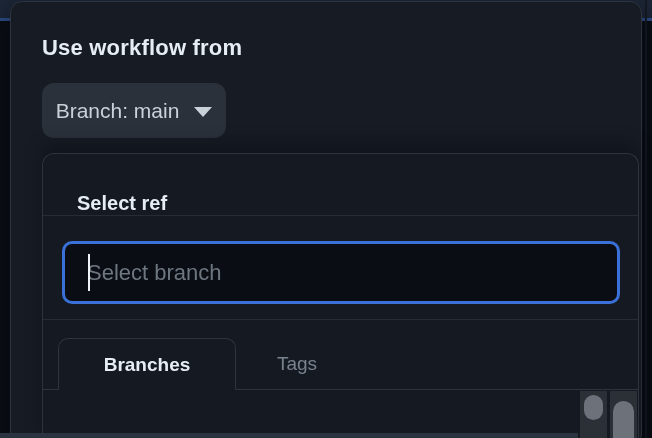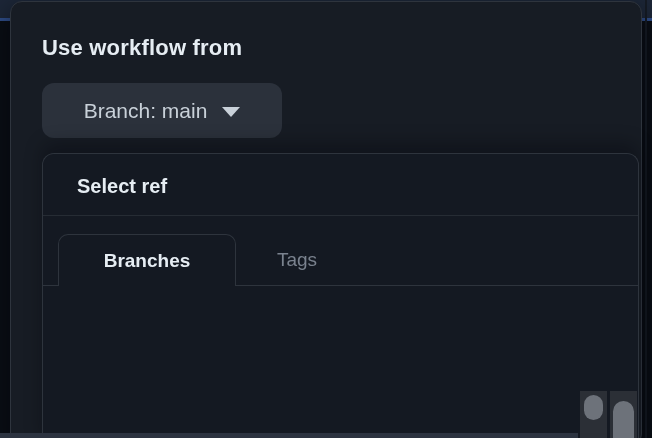--- a/index.html
+++ b/index.html
@@ -23,21 +23,21 @@
     border:1px solid var(--panel-border);
     border-radius:12px;
     box-shadow:0 8px 24px rgba(1,4,9,.55);
   }
   .popover-title {
     position:absolute; left:31px; top:33px;
     font-size:22px; font-weight:700; color:var(--text-primary);
     letter-spacing:.2px;
   }
   .branch-button {
-    position:absolute; left:31px; top:81px; width:240px; height:55px;
+    position:absolute; left:31px; top:81px; width:184px; height:55px;
     background:var(--button-bg); border-radius:12px;
     display:flex; align-items:center; justify-content:center; gap:15px;
     color:var(--button-text); font-size:21px; cursor:pointer;
   }
   .caret-down {
     width:0; height:0;
     border-left:9px solid transparent; border-right:9px solid transparent;
     border-top:10px solid var(--button-text);
     margin-top:3px;
   }
@@ -47,21 +47,21 @@
     position:absolute; left:31px; top:151px; width:597px; height:294px;
     background:var(--panel-bg);
     border:1px solid var(--panel-border);
     border-bottom:none;
     border-radius:12px 12px 0 0;
     overflow:hidden;
     box-shadow:0 -10px 18px rgba(1,4,9,.3);
   }
   .sp-header {
     height:62px; border-bottom:1px solid var(--divider);
-    display:flex; align-items:center; padding:4px 0 0 34px;
+    display:flex; align-items:flex-end; padding:4px 0 0 34px;
   }
   .sp-header-title { font-size:20px; font-weight:700; color:var(--text-primary); }
 
   .sp-search {
     position:relative; height:104px;
     border-bottom:1px solid var(--divider);
     padding:25px 18px 0 19px;
   }
   .ref-input {
     width:100%; height:63px;
@@ -133,20 +133,24 @@
       <span>Branch: main</span>
       <span class="caret-down"></span>
     </div>
 
     <div class="select-panel">
 
       <div class="sp-header">
         <span class="sp-header-title">Select ref</span>
       </div>
 
+      <div class="sp-search">
+        <input class="ref-input" type="text" placeholder="Select branch" style="">
+        <div class="text-caret"></div>
+      </div>
 
       <div class="sp-tabs">
         <div class="tabbar-line"></div>
         <div class="tab tab-active">
           <span>Branches</span>
         </div>
         <div class="tab tab-inactive">
           <span>Tags</span>
         </div>
       </div>

